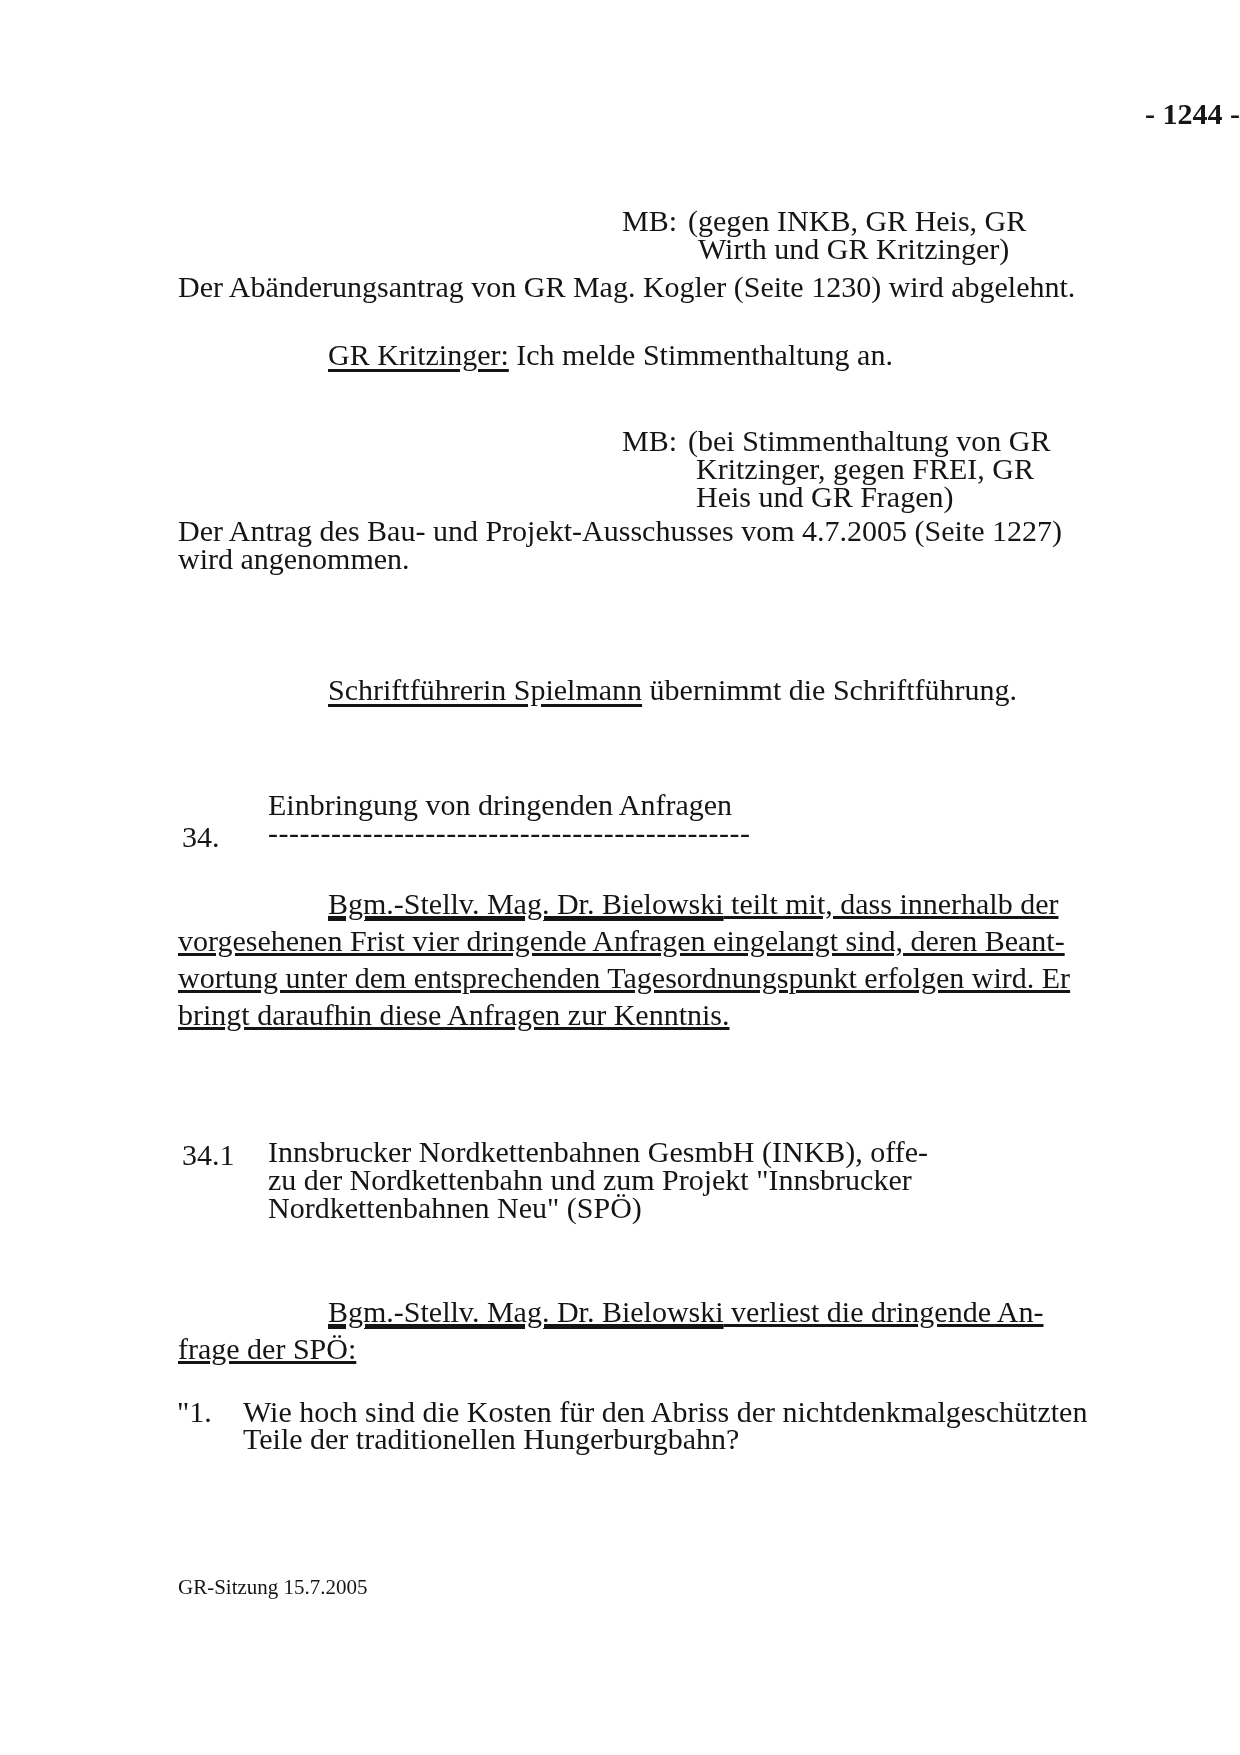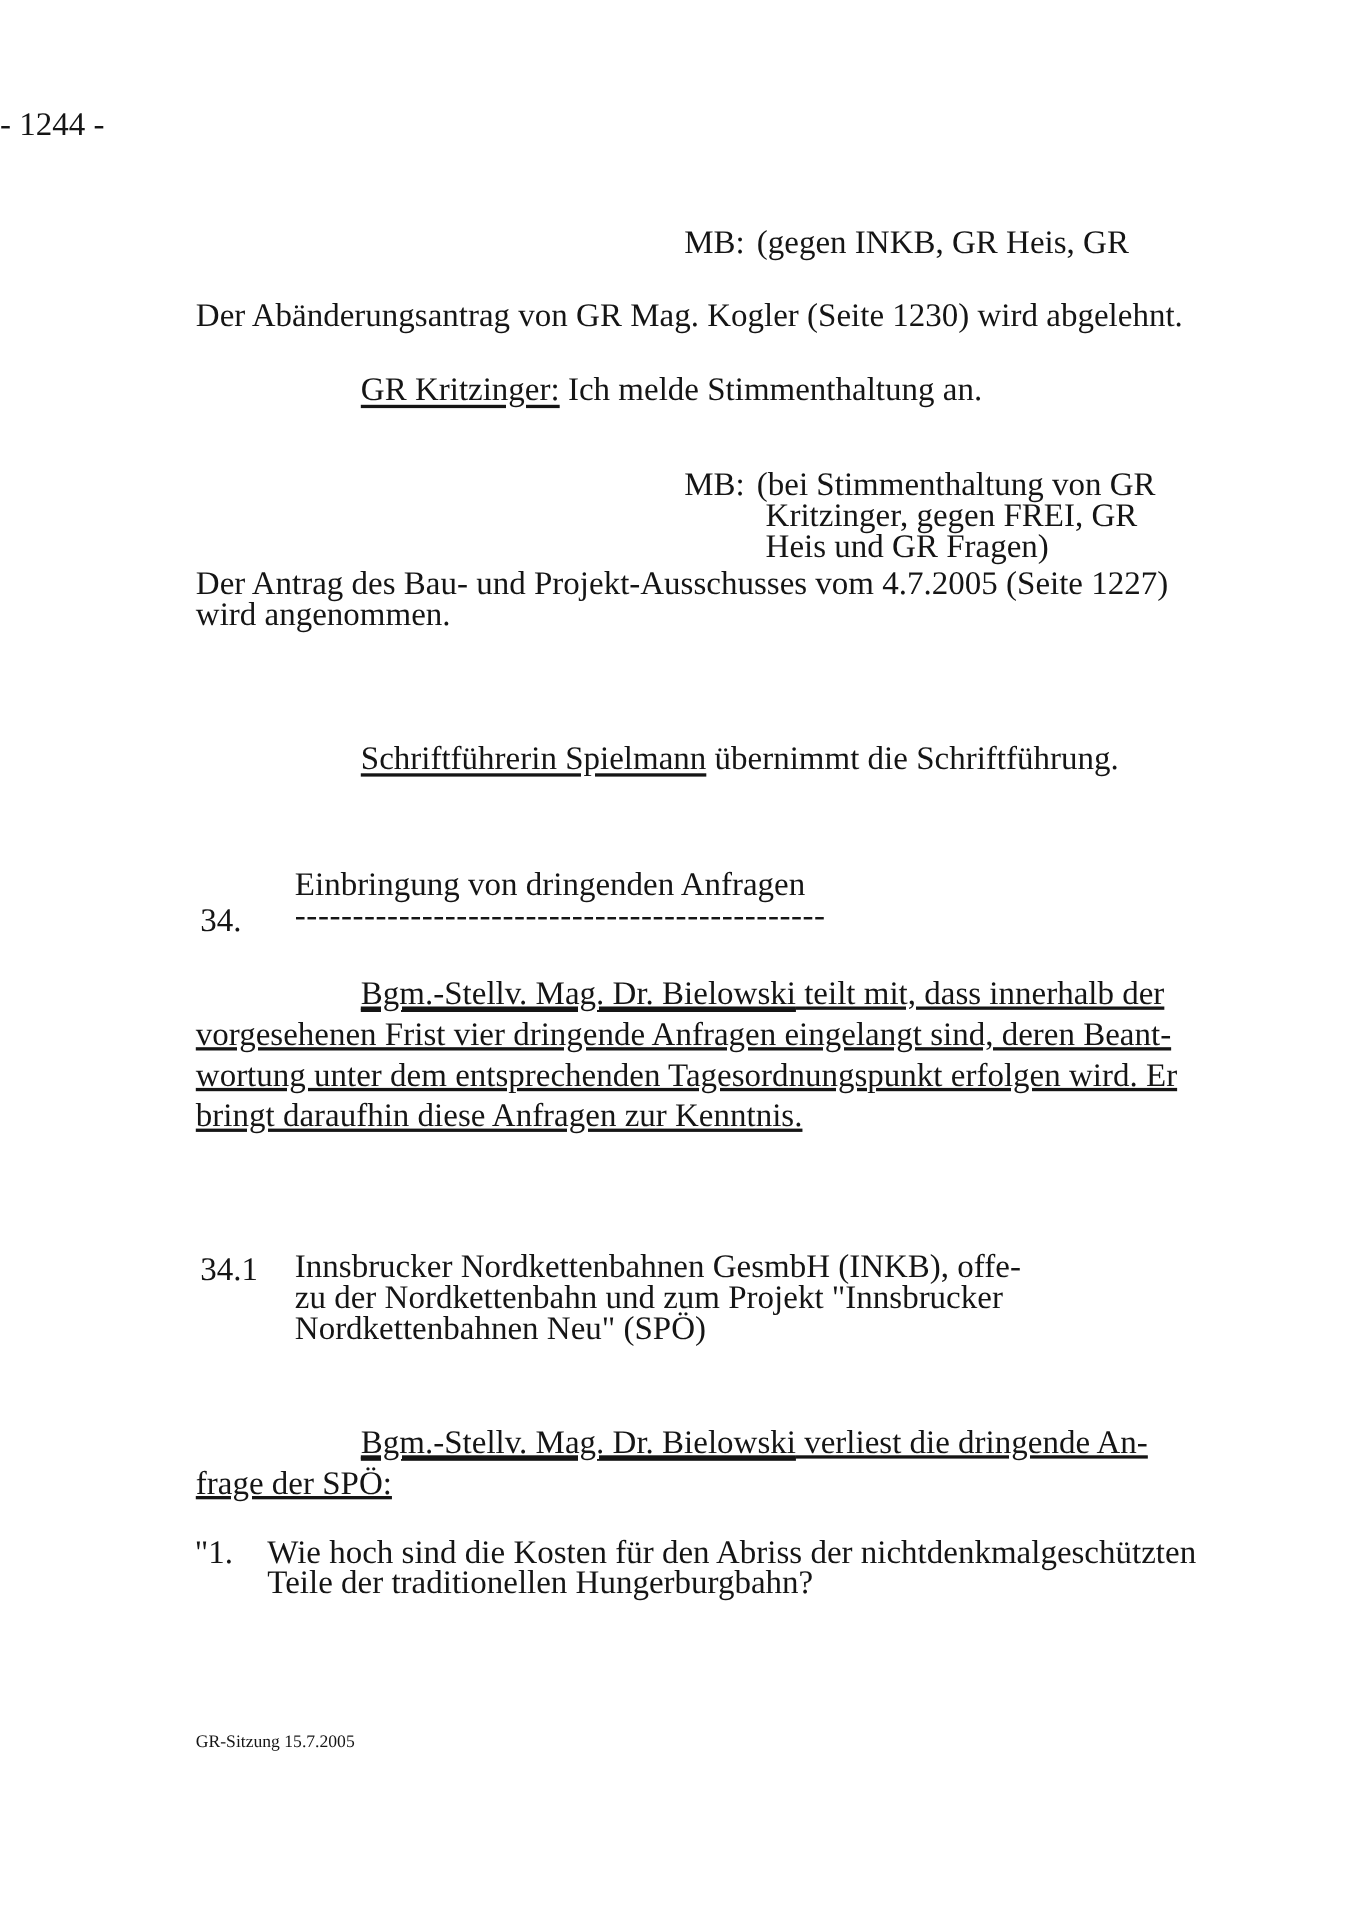--- a/index.html
+++ b/index.html
@@ -14,35 +14,36 @@
     background: #ffffff;
     color: #151515;
     font-family: "Liberation Serif", "DejaVu Serif", serif;
     font-size: 30px;
     overflow: hidden;
   }
   .abs { position: absolute; white-space: nowrap; }
   .lh28 { line-height: 28px; }
   .lh27 { line-height: 27px; }
   .lh37 { line-height: 37px; text-decoration: underline; }
-  .center { left: 0; width: 100%; text-align: left; }
+  .center { left: 0; width: 100%; text-align: right; font-weight: bold; }
   .u { text-decoration: underline; text-underline-offset: 4px; }
-  .footer { font-size: 16px; }
+  .footer { font-size: 21px; }
   .dashline { letter-spacing: 0.5px; }
 </style>
 </head>
 <body>
 
 <div class="page">
 
   <div class="abs center" style="top:97px;">- 1244 -</div>
 
   <div class="abs lh28" style="top:207px; left:622px;">MB:</div>
   <div class="abs lh28" style="top:207px; left:688px;">
     <div>(gegen INKB, GR Heis, GR</div>
+    <div style="padding-left:10px;">Wirth und GR Kritzinger)</div>
   </div>
 
   <div class="abs" style="top:270px; left:178px;">Der Abänderungsantrag von GR Mag. Kogler (Seite 1230) wird abgelehnt.</div>
 
   <div class="abs" style="top:338px; left:328px;">
     <span class="u">GR Kritzinger:</span><span> Ich melde Stimmenthaltung an.</span>
   </div>
 
   <div class="abs lh28" style="top:427px; left:622px;">MB:</div>
   <div class="abs lh28" style="top:427px; left:688px;">

